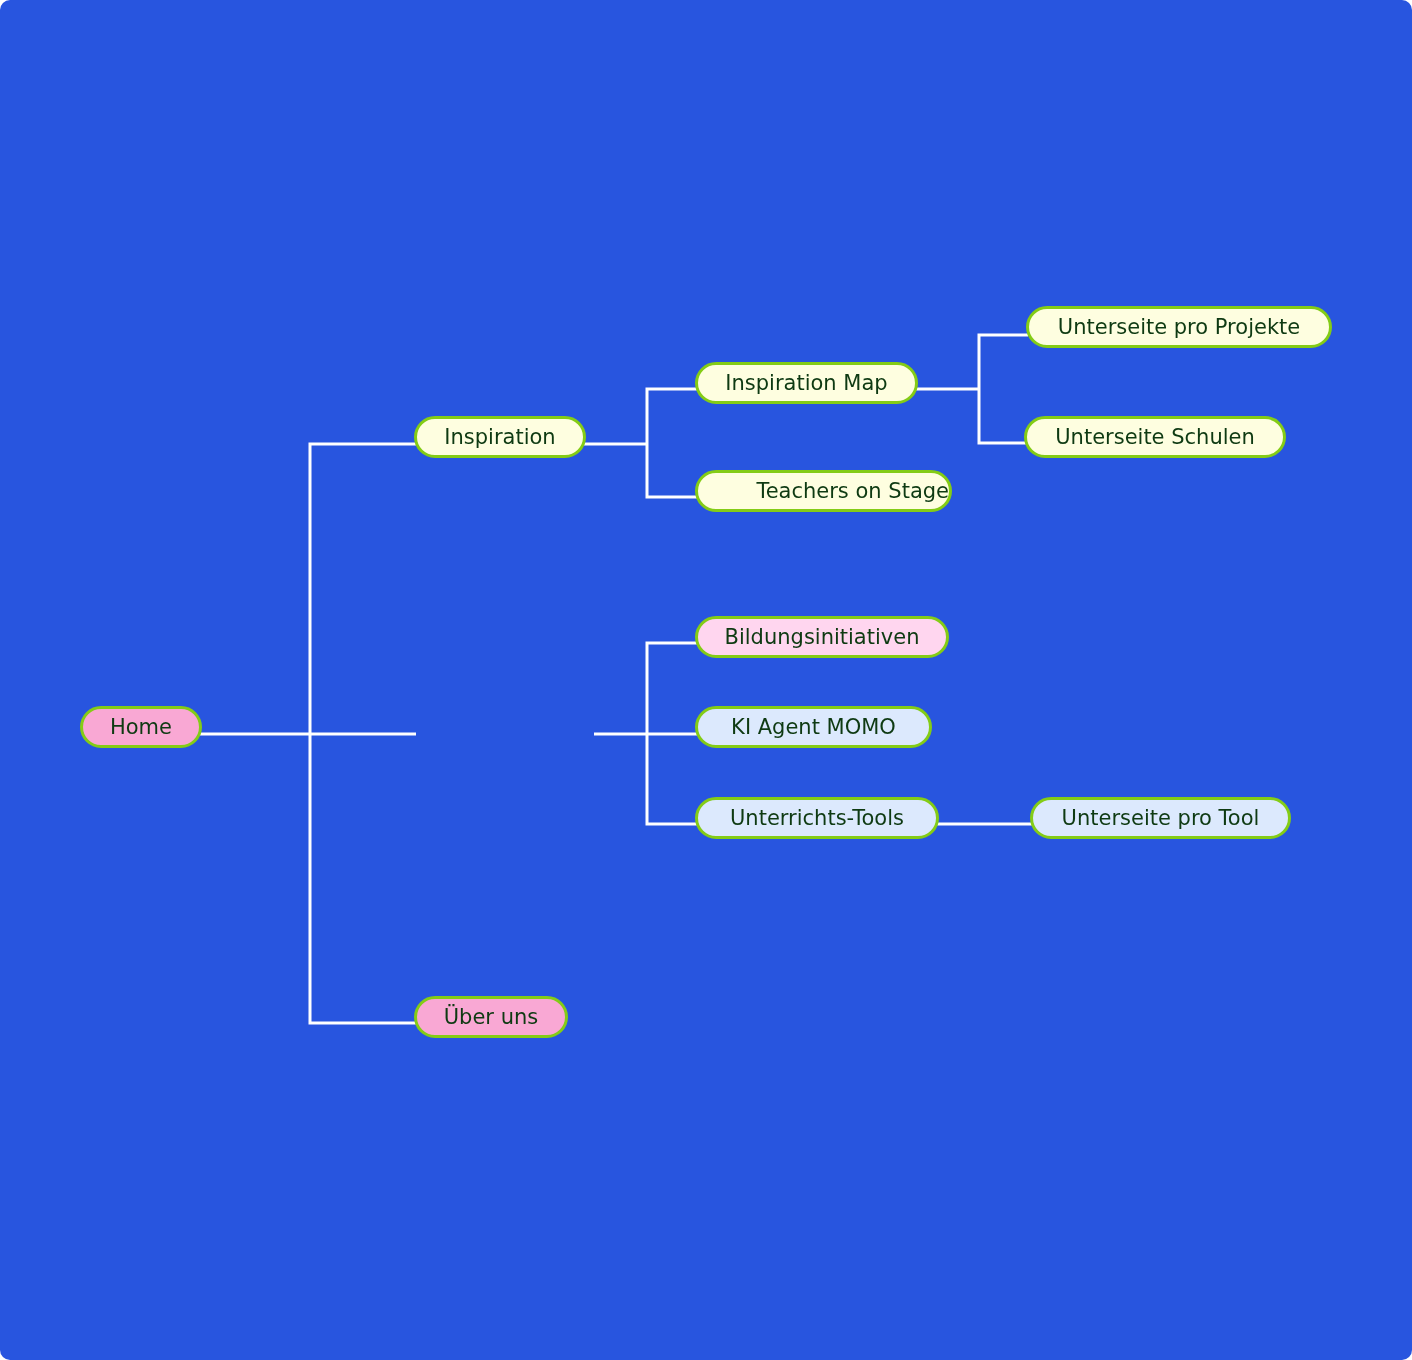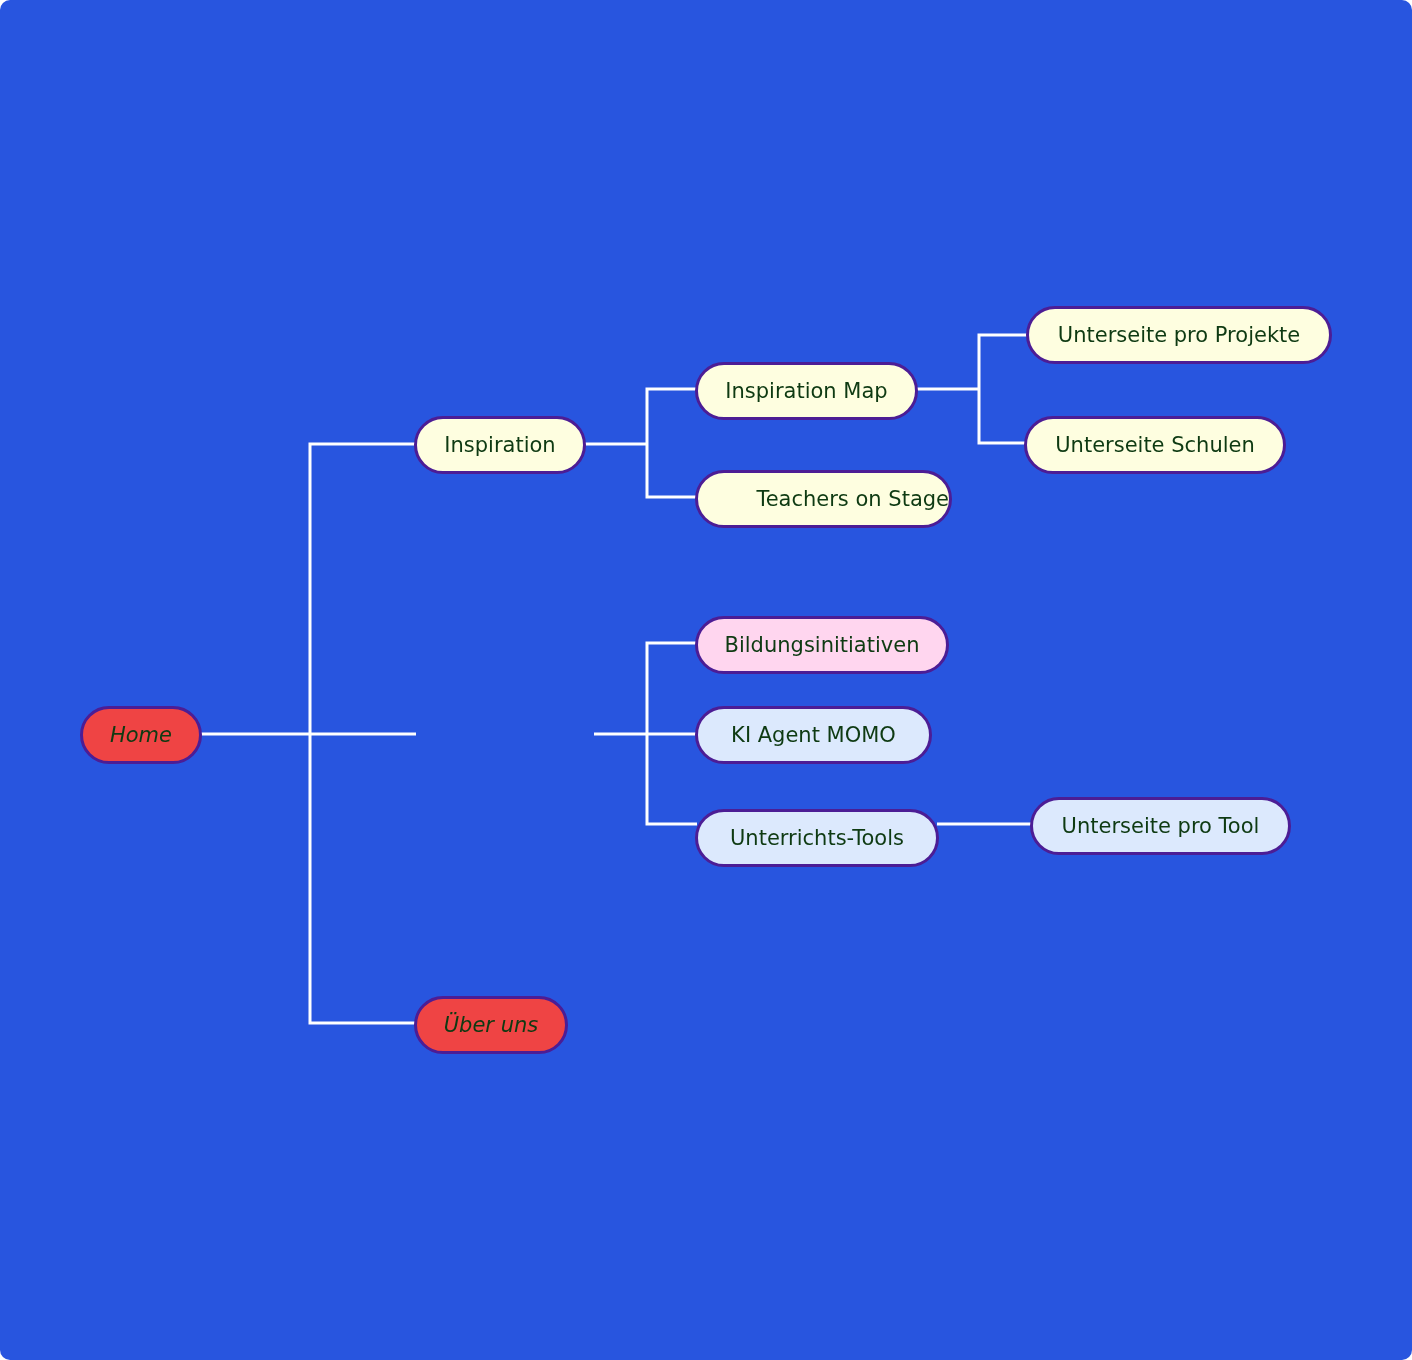--- a/index.html
+++ b/index.html
@@ -3,27 +3,27 @@
 <meta charset="utf-8">
 <style>
   html, body { margin:0; padding:0; background:#ffffff; }
   #canvas {
     position:relative; width:1412px; height:1360px;
     background:#2855DF; border-radius:10px; overflow:hidden;
     font-family:"DejaVu Sans", sans-serif;
   }
   svg.lines { position:absolute; left:0; top:0; width:1412px; height:1360px; }
   .node {
-    position:absolute; box-sizing:border-box; height:58px;
-    border:3px solid #4c1d95; border-radius:29px;
+    position:absolute; box-sizing:border-box; height:42px;
+    border:3px solid #84cc16; border-radius:29px;
     display:flex; align-items:center; justify-content:center;
     color:#0E3A12; font-size:21px; white-space:nowrap;
     cursor:pointer;
   }
-  .green { background:#ef4444;font-style:italic; }
+  .green { background:#f9a8d4; }
   .yellow { background:#FEFEE0; }
   .blue { background:#DCE9FD; }
   .pink { background:#FFD6EF; }
 </style>
 </head>
 <body>
 
 <div id="canvas">
   <svg class="lines" viewBox="0 0 1412 1360">
     <g stroke="#ffffff" stroke-width="3" fill="none">
@@ -75,20 +75,20 @@
   </div>
 
   <div class="node pink" style="left:695px; top:616px; width:254px;">
     <span>Bildungsinitiativen</span>
   </div>
 
   <div class="node blue" style="left:695px; top:706px; width:237px;text-align:right;">
     <span>KI Agent MOMO</span>
   </div>
 
-  <div class="node blue" style="left:695px; top:797px; width:244px;margin-top:12px;">
+  <div class="node blue" style="left:695px; top:797px; width:244px;">
     <span>Unterrichts-Tools</span>
   </div>
 
   <div class="node blue" style="left:1030px; top:797px; width:261px;text-align:center;">
     <span>Unterseite pro Tool</span>
   </div>
 </div>
 
 </body></html>

